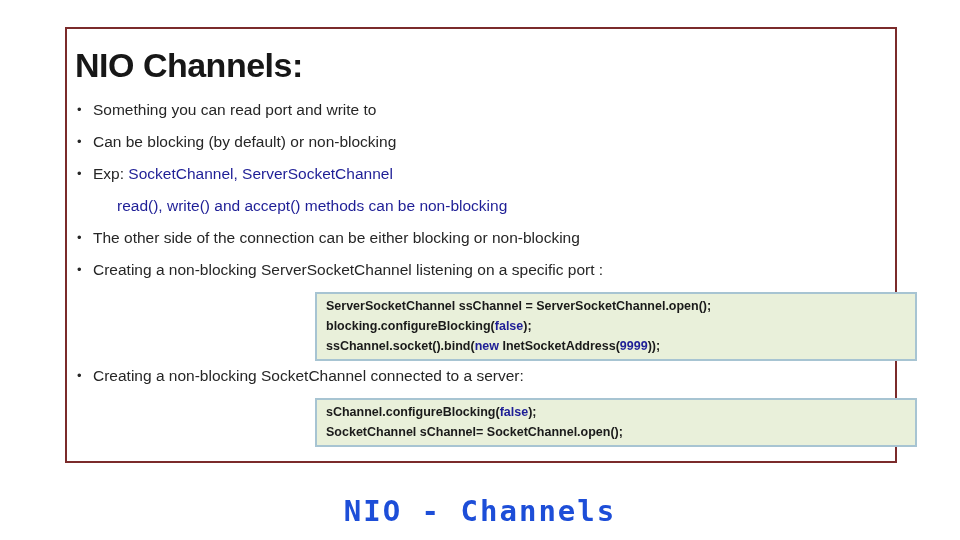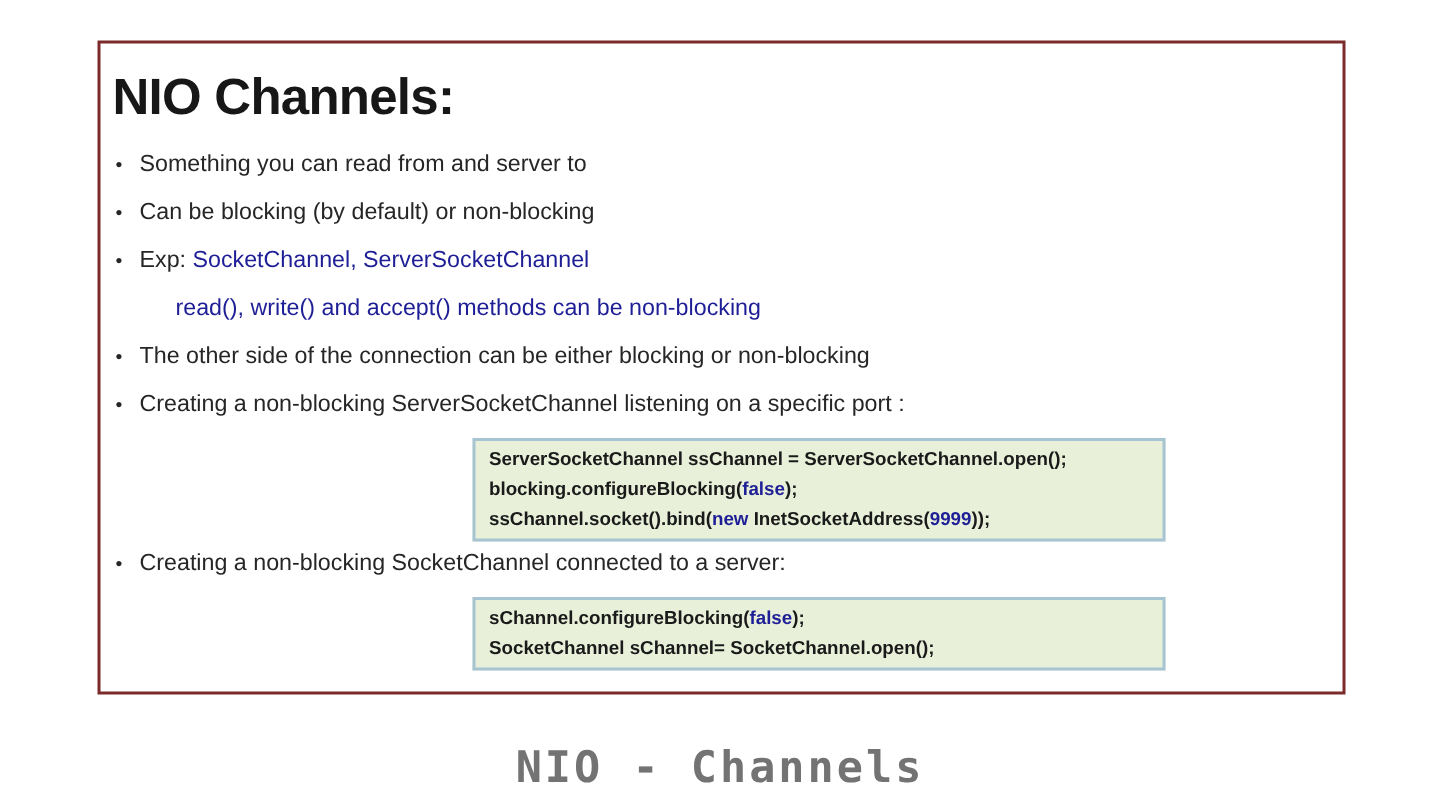--- a/index.html
+++ b/index.html
@@ -26,49 +26,49 @@
   }
   .bullet .marker {
     position:absolute; left:10px; top:0px; font-size:13px; color:var(--body-text);
   }
   .subline {
     padding-left:50px; margin-bottom:13px;
     font-size:15.5px; line-height:19px; color:var(--body-text);
   }
 
   .codeblock {
-    margin:2px 0 5px 248px; width:462px;
+    margin:2px 0 5px 248px; width:602px;
     background:var(--code-bg); border:2px solid var(--code-border);
     padding:2px 9px 3px 9px;
   }
   .codeline {
     font-size:12.5px; font-weight:700; line-height:20px;
     color:#1a1a1a; white-space:pre;
   }
 
   .seg.navy { color:var(--navy); }
   .seg.bold { font-weight:400; }
   .seg.kw   { color:var(--keyword); }
   .seg.str  { color:var(--string-green); }
   .seg.num  { color:var(--keyword); }
 
   .caption {
     position:absolute; left:0; right:0; top:494px; text-align:center;
     font-family:"DejaVu Sans Mono", monospace; font-weight:700;
-    font-size:29px; letter-spacing:2px; color:#737373;
+    font-size:29px; letter-spacing:2px; color:#1d4ed8;
   }
 </style>
 </head>
 <body>
 
 <div class="stage">
   <div class="frame">
     <h1 class="title">NIO Channels:</h1>
     <div class="content">
-        <div class="bullet"><span class="marker">•</span><span><span class="seg ">Something you can read from and server to</span></span></div>
+        <div class="bullet"><span class="marker">•</span><span><span class="seg ">Something you can read port and write to</span></span></div>
         <div class="bullet"><span class="marker">•</span><span><span class="seg ">Can be blocking (by default) or non-blocking</span></span></div>
         <div class="bullet"><span class="marker">•</span><span><span class="seg ">Exp: </span><span class="seg navy">SocketChannel, ServerSocketChannel</span></span></div>
         <div class="subline"><span><span class="seg navy">read(), write() and accept() methods can be non-blocking</span></span></div>
         <div class="bullet"><span class="marker">•</span><span><span class="seg ">The other side of the connection can be either blocking or non-blocking</span></span></div>
         <div class="bullet"><span class="marker">•</span><span><span class="seg ">Creating a non-blocking </span><span class="seg bold">ServerSocketChannel</span><span class="seg "> listening on a specific port :</span></span></div>
         <div class="codeblock">
           <div class="codeline"><span class="seg ">ServerSocketChannel ssChannel = ServerSocketChannel.open();</span></div>
           <div class="codeline"><span class="seg ">blocking.configureBlocking(</span><span class="seg kw">false</span><span class="seg ">);</span></div>
           <div class="codeline"><span class="seg ">ssChannel.socket().bind(</span><span class="seg kw">new</span><span class="seg "> InetSocketAddress(</span><span class="seg num">9999</span><span class="seg ">));</span></div>
         </div>

